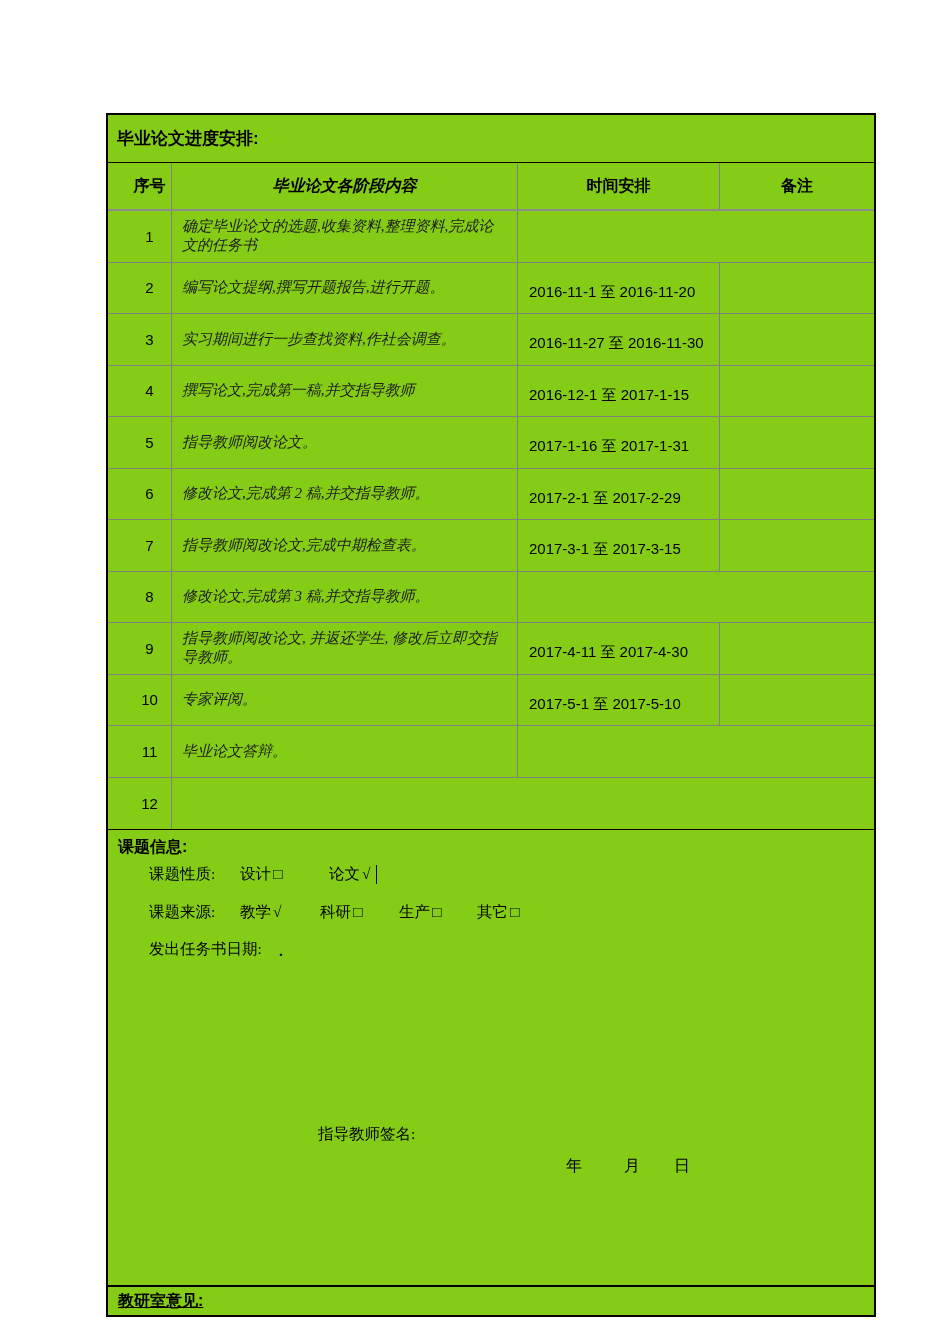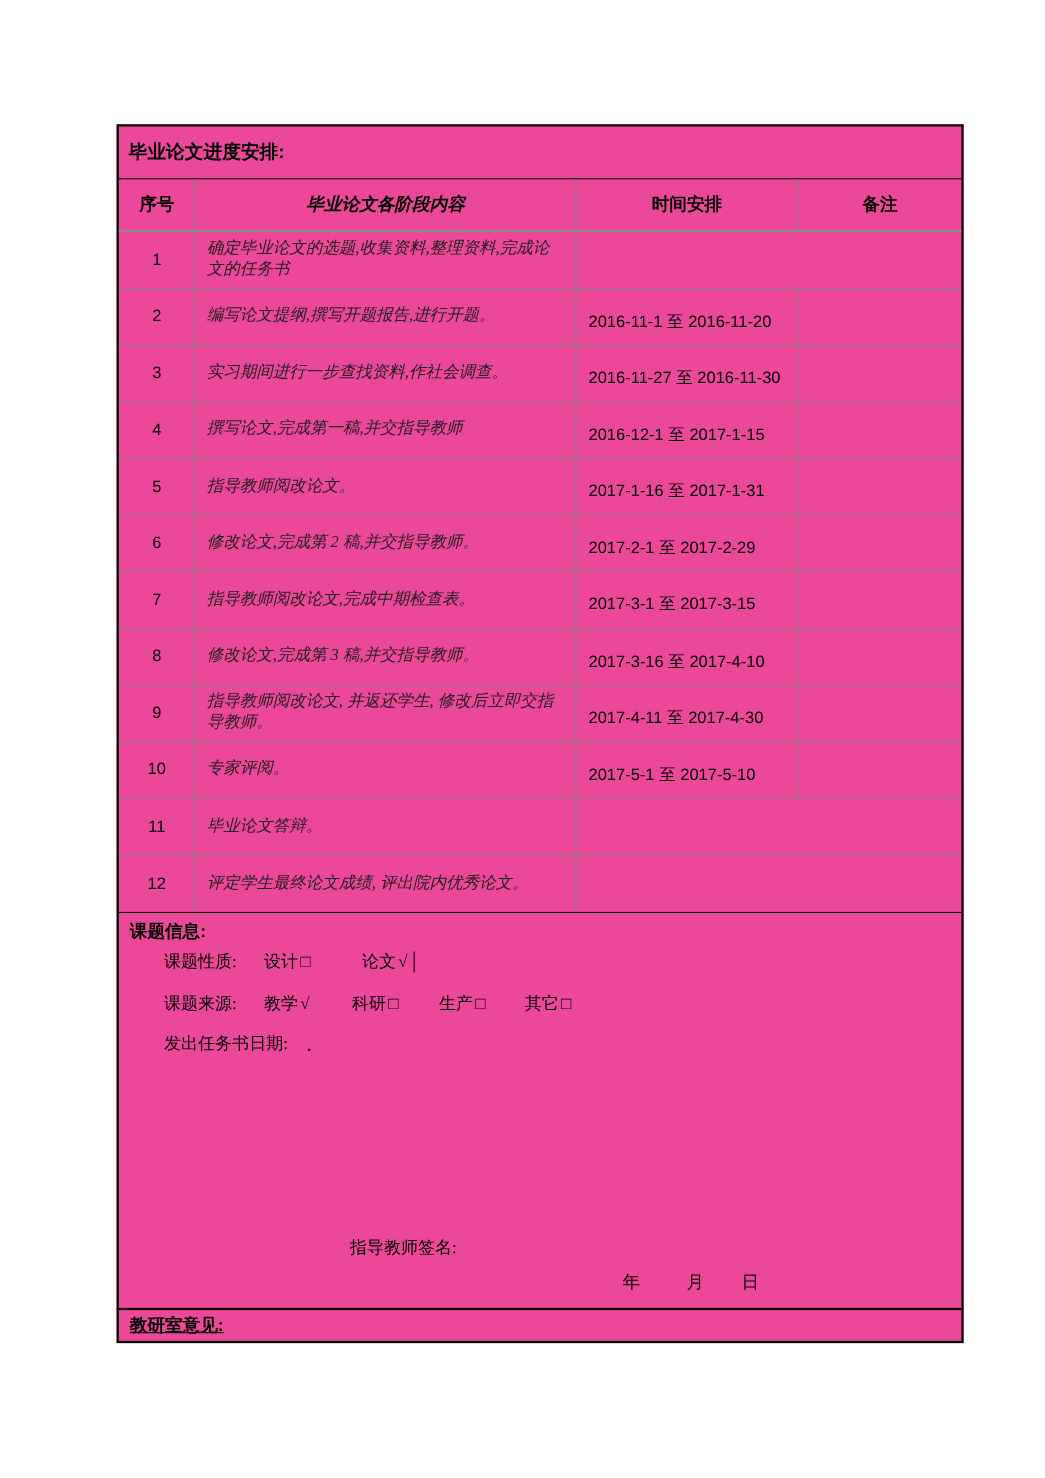--- a/index.html
+++ b/index.html
@@ -13,21 +13,21 @@
     color: #000000;
   }
   * { box-sizing: border-box; }
 
   .doc-box {
     position: absolute;
     left: 106px;
     top: 113px;
     width: 770px;
     border: 2px solid #000000;
-    background: #ec4899;
+    background: #84cc16;
   }
 
   
   .title-row {
     height: 48px;
     border-bottom: 1px solid #000000;
     display: flex;
     align-items: center;
     padding-left: 9px;
     font-family: "Liberation Sans", "DejaVu Sans", sans-serif;
@@ -49,21 +49,21 @@
     align-items: center;
     justify-content: center;
   }
   .t-row {
     display: flex;
     height: 51.5px;
     border-bottom: 1px solid #808080;
     font-size: 15px;
   }
   .t-row.last { border-bottom: none; }
-  .c1 { width: 70px;  border-right: 1px solid #808080; }
+  .c1 { width: 44px;  border-right: 1px solid #808080; margin-left: 20px; }
   .c2 { width: 346px; border-right: 1px solid #808080; font-style: italic; }
   .c3 { width: 202px; border-right: 1px solid #808080; }
   .c4 { flex: 1; }
   .t-row .c1 {
     display: flex; align-items: center; justify-content: center;
     font-family: "Liberation Sans", "DejaVu Sans", sans-serif;
     font-size: 15px;
   }
   .t-row .c2 {
     display: flex; align-items: center;
@@ -75,21 +75,21 @@
     display: flex; align-items: center;
     padding-left: 11px;
     padding-top: 9px;
     font-family: "Liberation Sans", "DejaVu Sans", sans-serif;
     font-size: 15px;
   }
 
   
   .topic {
     position: relative;
-    height: 360px;
+    height: 456px;
     border-top: 1px solid #000000;
     font-size: 15.5px;
   }
   .topic .sec-title {
     position: absolute; left: 10px; top: 7px;
     font-family: "Liberation Sans", "DejaVu Sans", sans-serif;
     font-weight: bold; font-size: 16px;
   }
   .topic .abs { position: absolute; white-space: nowrap; }
   .opt-mark { margin-left: 2px; }
@@ -166,21 +166,20 @@
   </div>
   <div class="t-row">
     <div class="c1">7</div>
     <div class="c2">指导教师阅改论文,完成中期检查表。</div>
     <div class="c3">2017-3-1 至 2017-3-15</div>
     <div class="c4"></div>
   </div>
   <div class="t-row">
     <div class="c1">8</div>
     <div class="c2">修改论文,完成第 3 稿,并交指导教师。</div>
-    <div class="c3">2017-3-16 至 2017-4-10</div>
     <div class="c4"></div>
   </div>
   <div class="t-row">
     <div class="c1">9</div>
     <div class="c2">指导教师阅改论文, 并返还学生, 修改后立即交指导教师。</div>
     <div class="c3">2017-4-11 至 2017-4-30</div>
     <div class="c4"></div>
   </div>
   <div class="t-row">
     <div class="c1">10</div>
@@ -188,21 +187,20 @@
     <div class="c3">2017-5-1 至 2017-5-10</div>
     <div class="c4"></div>
   </div>
   <div class="t-row">
     <div class="c1">11</div>
     <div class="c2">毕业论文答辩。</div>
     <div class="c4"></div>
   </div>
   <div class="t-row last">
     <div class="c1">12</div>
-    <div class="c2">评定学生最终论文成绩, 评出院内优秀论文。</div>
     <div class="c4"></div>
   </div>
 
   <div class="topic">
     <div class="sec-title">课题信息:</div>
 
     <span class="abs" style="left:41px; top:34px;">课题性质:</span>
     <span class="abs" style="left:132px; top:34px;"><span>设计</span><span class="opt-mark">□</span></span>
     <span class="abs" style="left:221px; top:34px;"><span>论文</span><span class="opt-mark">√</span></span>
     <span class="text-cursor" style="left:268px; top:35px;"></span>

